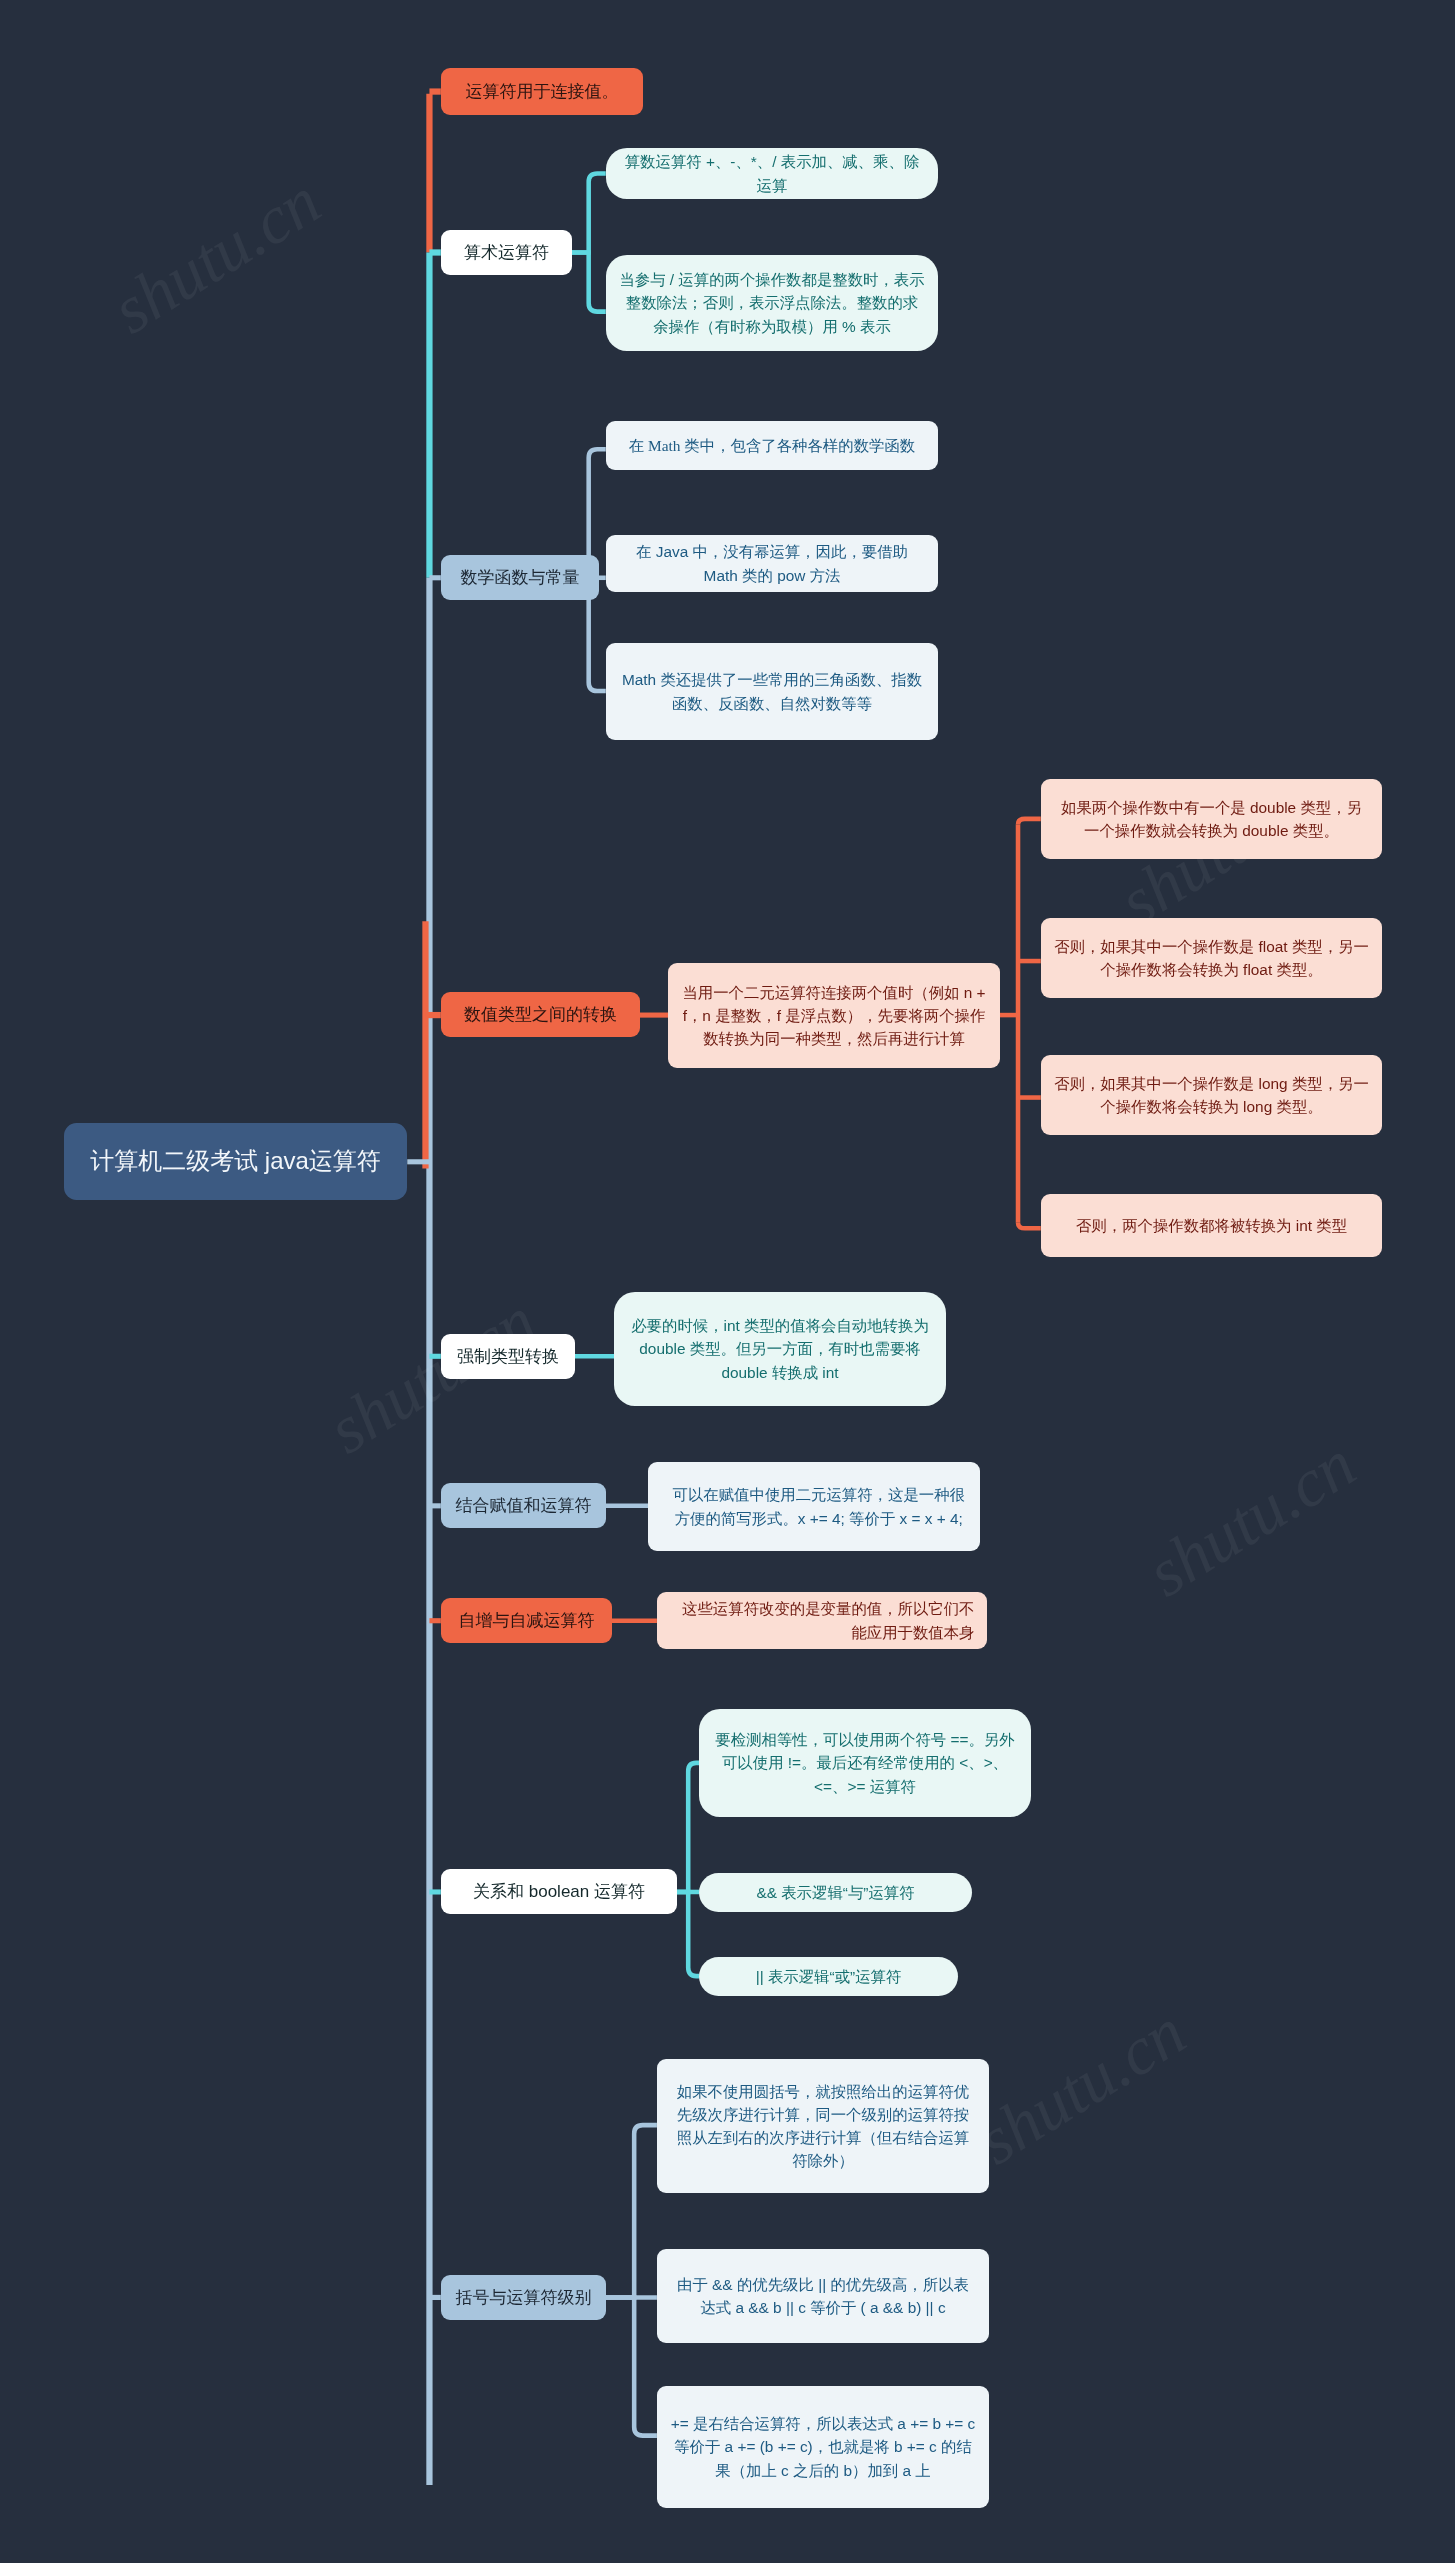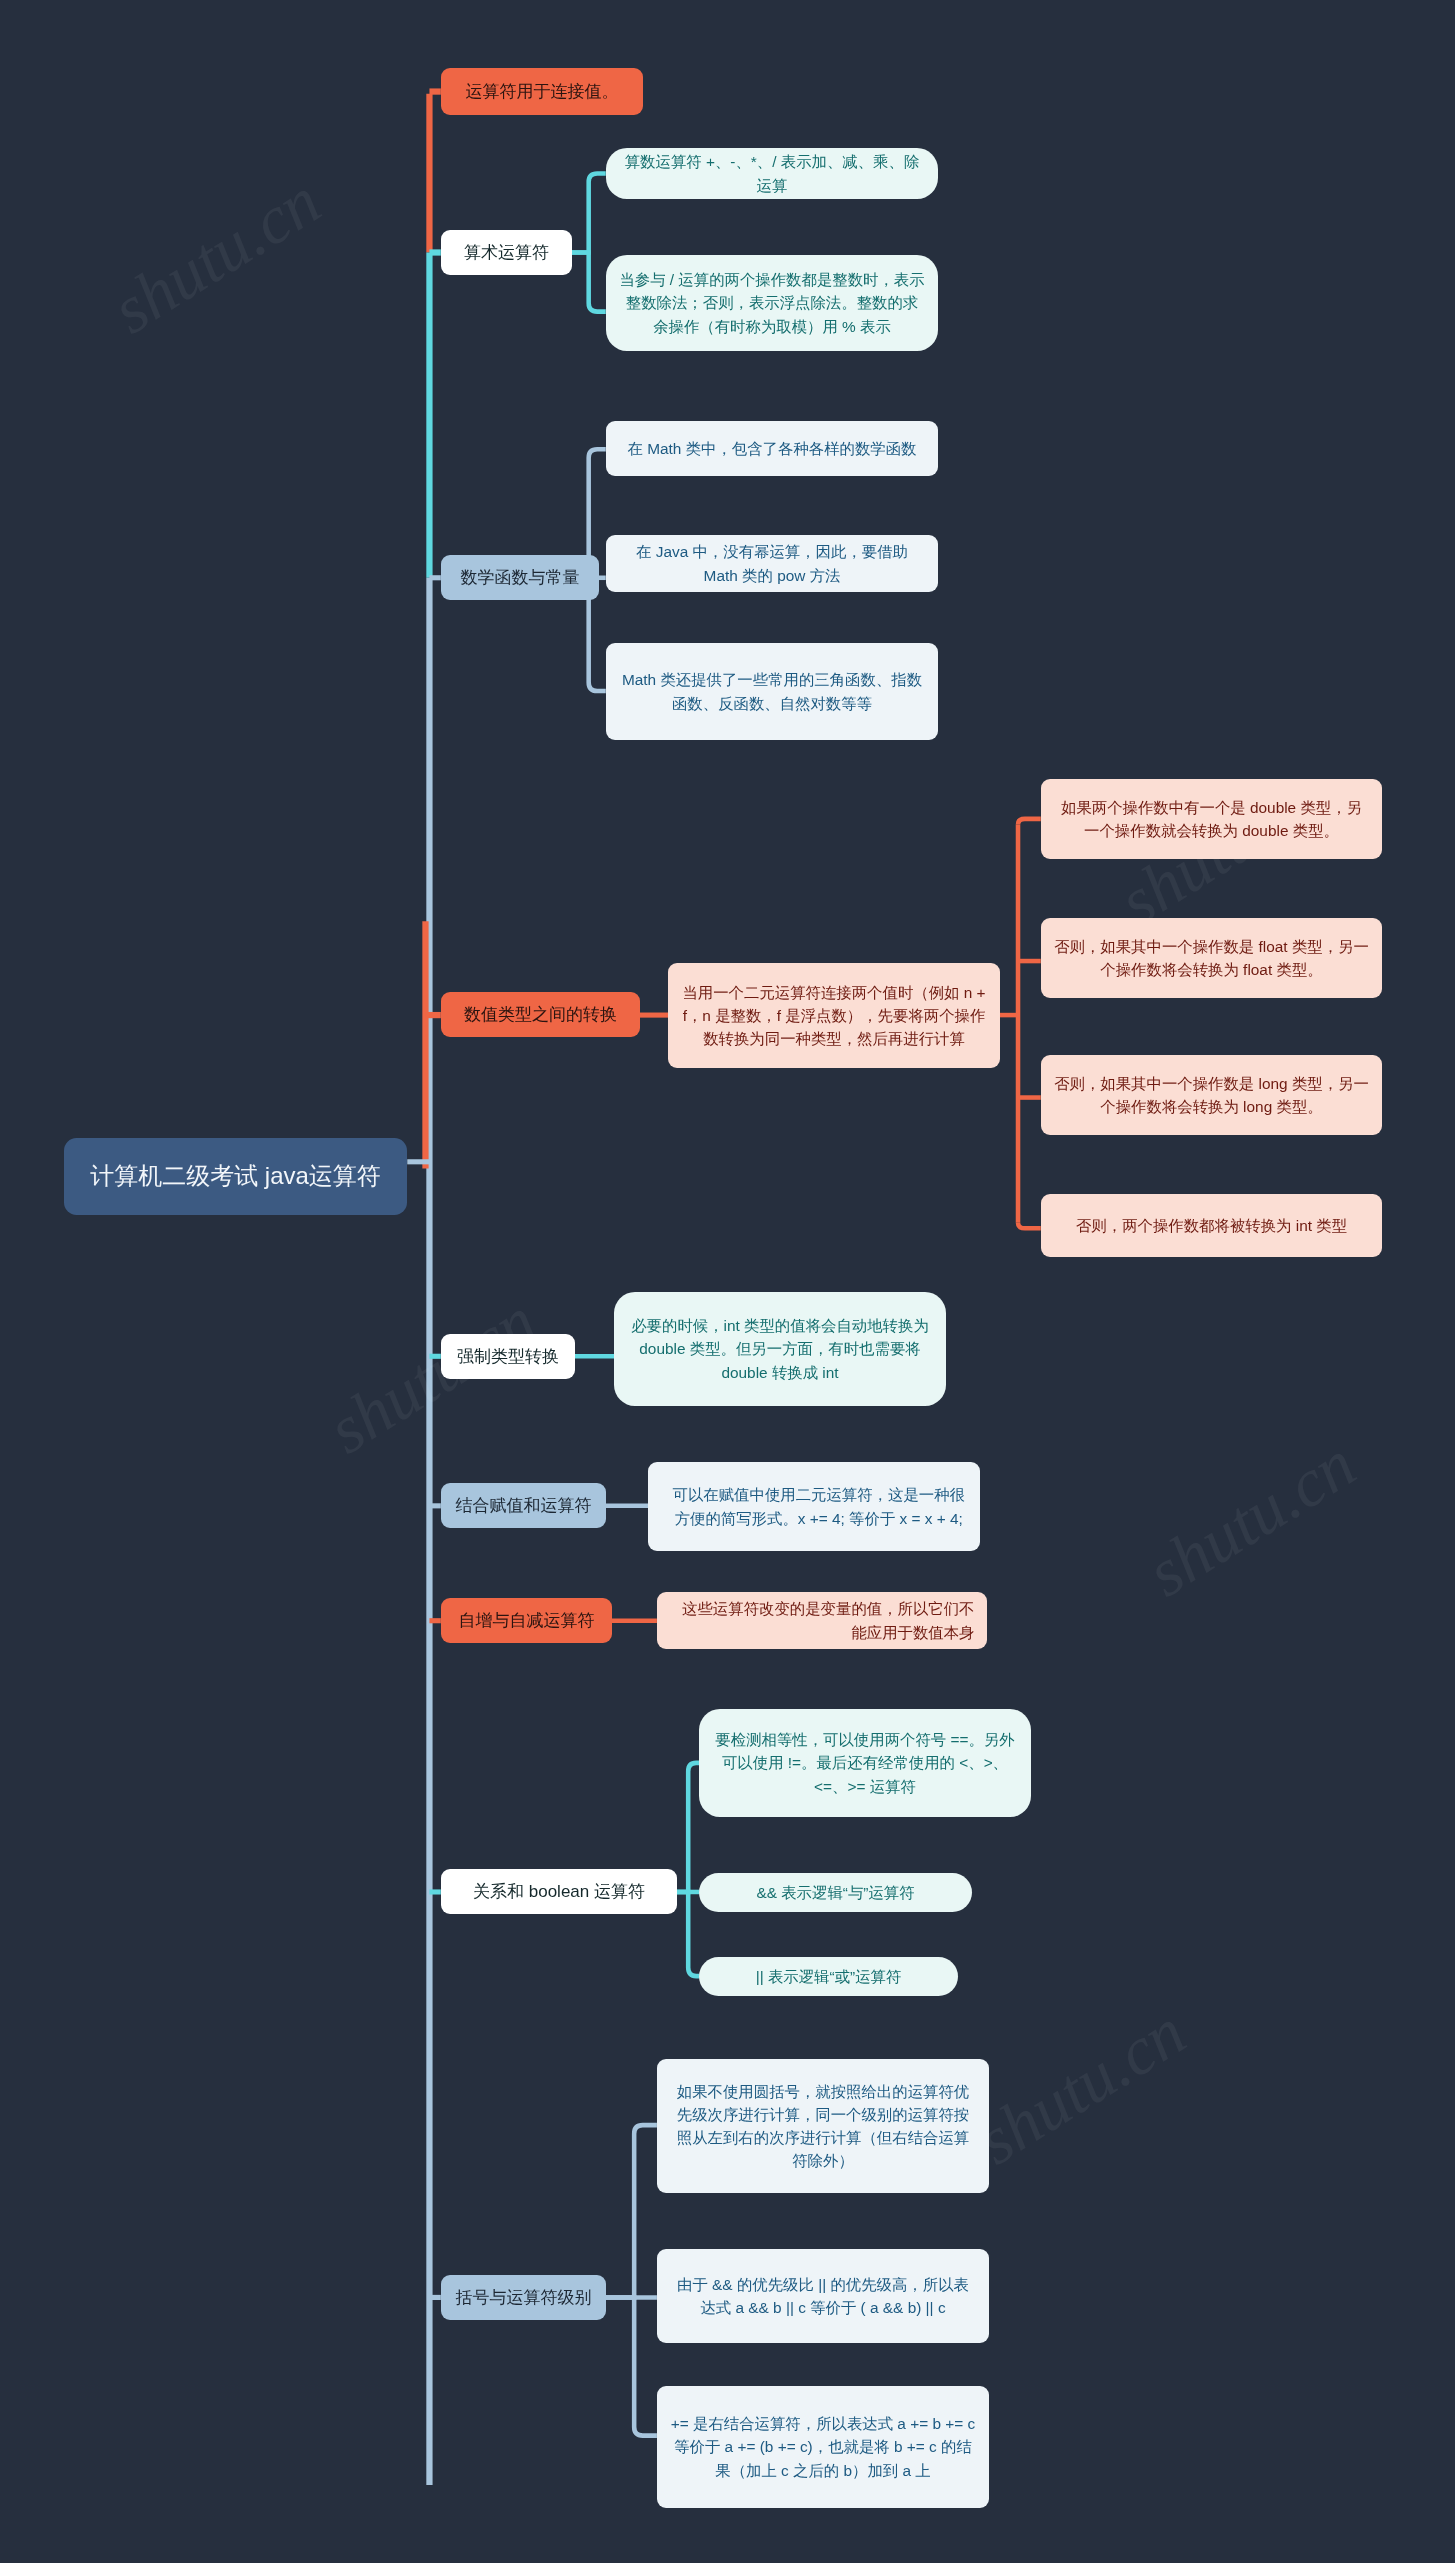--- a/index.html
+++ b/index.html
@@ -24,21 +24,20 @@
     word-break:break-word;
   }
 
   
   .n-root{
     background:#3c5a82;
     color:#f2f6fa;
     font-size:24px;
     border-radius:12.5px;
     line-height:1.35;
-    margin-top:15px;
   }
   
   .b-orange{ background:#ef6645; color:#2b1410; font-size:17px; border-radius:9px;}
   .b-cyan  { background:#ffffff; color:#14282b; font-size:17px; border-radius:9px;}
   .b-blue  { background:#a8c5dd; color:#1c2733; font-size:17px; border-radius:9px;}
 
   
   .d-orange{ background:#fbded4; color:#6e1a10; font-size:15.4px; border-radius:9px;}
   .d-cyan  { background:#e9f7f5; color:#146e6e; font-size:15.4px; border-radius:21px;}
   .d-blue  { background:#eef4f8; color:#1d5a82; font-size:15.4px; border-radius:9px;}
@@ -133,21 +132,21 @@
   <div class="node d-cyan" style="left:606px;top:148px;width:332px;height:51px;">
     <span>算数运算符 +、-、*、/ 表示加、减、乘、除运算</span>
   </div>
   <div class="node d-cyan" style="left:606px;top:255px;width:332px;height:96px;">
     <span>当参与 / 运算的两个操作数都是整数时，表示整数除法；否则，表示浮点除法。整数的求余操作（有时称为取模）用 % 表示</span>
   </div>
 
   <div class="node b-blue" style="left:441px;top:555px;width:158px;height:45px;">
     <span>数学函数与常量</span>
   </div>
-  <div class="node d-blue" style="left:606px;top:421px;width:332px;height:55px;">
+  <div class="node d-blue" style="left:606px;top:421px;width:332px;height:49px;font-family:Liberation Serif, serif;">
     <span>在 Math 类中，包含了各种各样的数学函数</span>
   </div>
   <div class="node d-blue" style="left:606px;top:535px;width:332px;height:57px;">
     <span>在 Java 中，没有幂运算，因此，要借助 Math 类的 pow 方法</span>
   </div>
   <div class="node d-blue" style="left:606px;top:643px;width:332px;height:97px;">
     <span>Math 类还提供了一些常用的三角函数、指数函数、反函数、自然对数等等</span>
   </div>
 
   <div class="node b-orange" style="left:441px;top:992px;width:199px;height:45px;">

